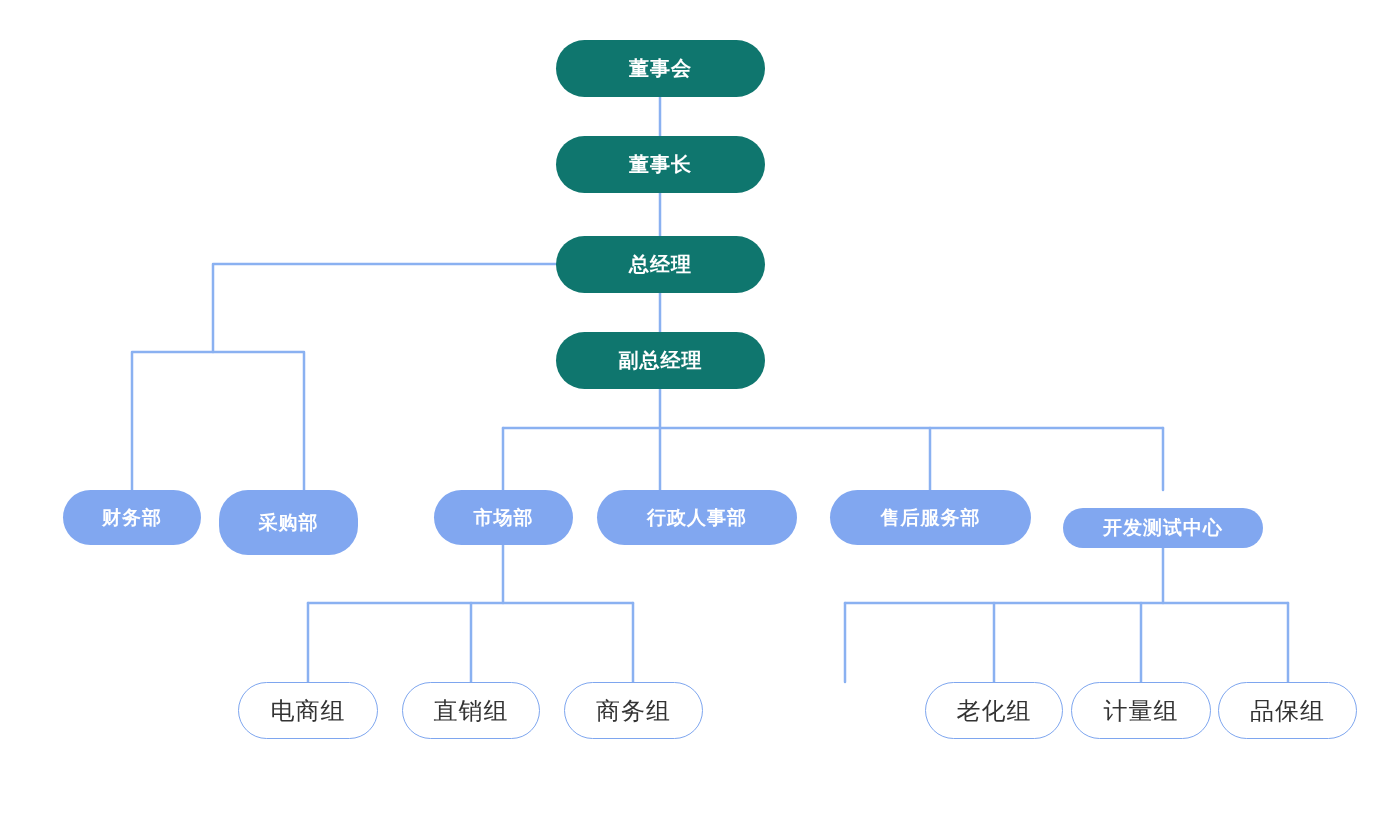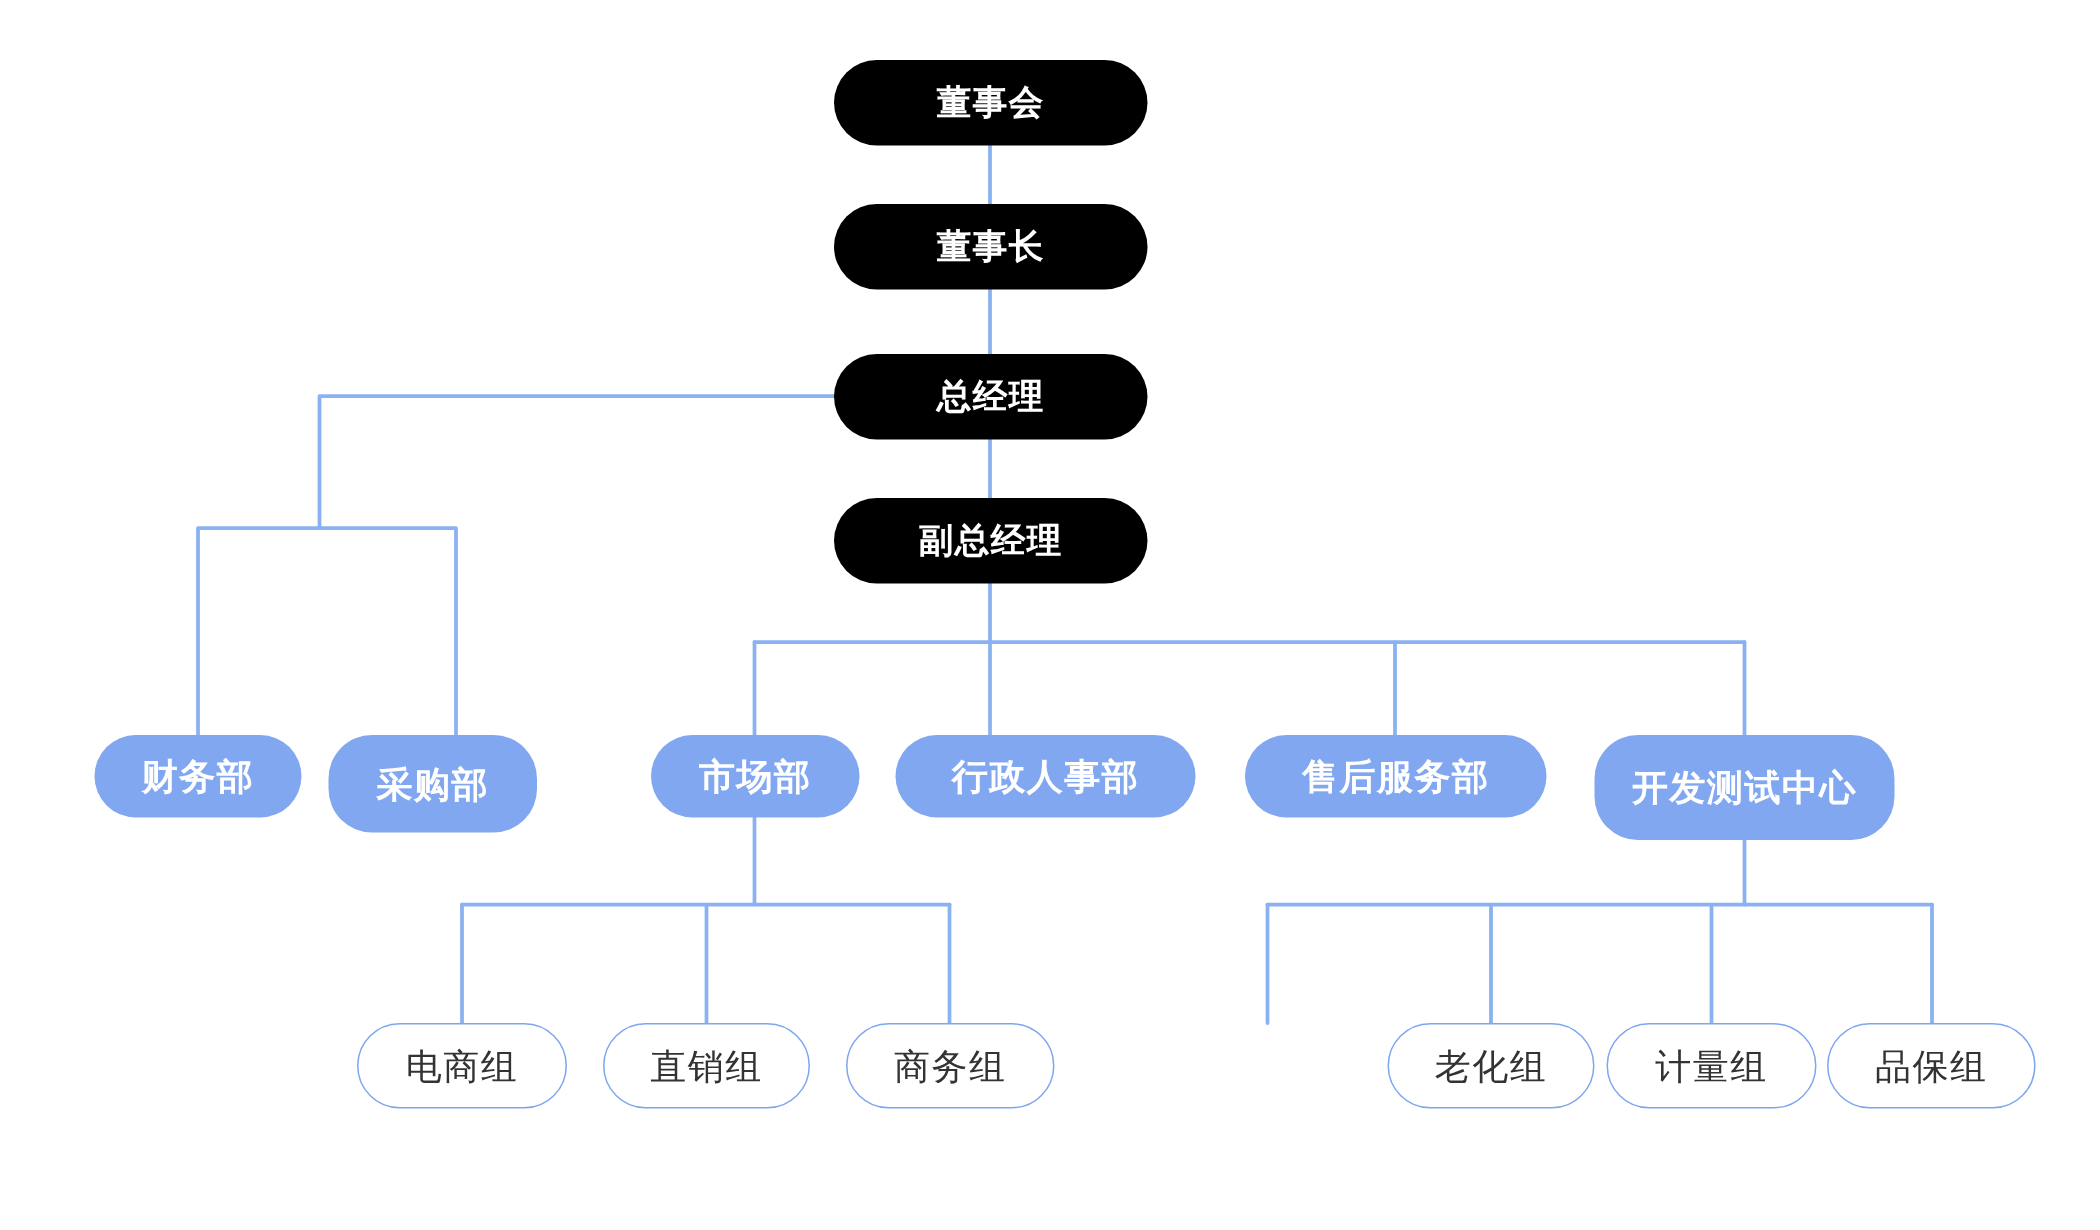--- a/index.html
+++ b/index.html
@@ -36,30 +36,30 @@
     align-items: center;
     justify-content: center;
     border-radius: 29px;
     box-sizing: border-box;
     letter-spacing: 1px;
     white-space: nowrap;
     cursor: default;
     user-select: none;
   }
   .lvl-exec {
-    background: #000000;
+    background: #0f766e;
     color: #ffffff;
     font-weight: 700;
-    font-size: 23px;
+    font-size: 20px;
   }
   .lvl-dept {
     background: #81a7f0;
     color: #ffffff;
     font-weight: 600;
-    font-size: 24px;
+    font-size: 19px;
   }
   .lvl-team {
     background: #ffffff;
     border: 1.5px solid #7ea6ef;
     color: #333333;
     font-weight: 500;
     font-size: 24px;
   }
 </style>
 </head>
@@ -98,21 +98,21 @@
   <div class="node lvl-exec" style="left:556px; top:40px;  width:209px; height:57px;">董事会</div>
   <div class="node lvl-exec" style="left:556px; top:136px; width:209px; height:57px;font-family:Liberation Serif, serif;">董事长</div>
   <div class="node lvl-exec" style="left:556px; top:236px; width:209px; height:57px;">总经理</div>
   <div class="node lvl-exec" style="left:556px; top:332px; width:209px; height:57px;">副总经理</div>
 
   <div class="node lvl-dept" style="left:63px;   top:490px; width:138px; height:55px;">财务部</div>
   <div class="node lvl-dept" style="left:219px;  top:490px; width:139px; height:65px;">采购部</div>
   <div class="node lvl-dept" style="left:434px;  top:490px; width:139px; height:55px;">市场部</div>
   <div class="node lvl-dept" style="left:597px;  top:490px; width:200px; height:55px;font-family:Liberation Mono, monospace;">行政人事部</div>
   <div class="node lvl-dept" style="left:830px;  top:490px; width:201px; height:55px;">售后服务部</div>
-  <div class="node lvl-dept" style="left:1063px; top:490px; width:200px; height:70px;">开发测试中心</div>
+  <div class="node lvl-dept" style="left:1063px; top:508px; width:200px; height:40px;">开发测试中心</div>
 
   <div class="node lvl-team" style="left:238px;  top:682px; width:140px; height:57px;">电商组</div>
   <div class="node lvl-team" style="left:402px;  top:682px; width:138px; height:57px;">直销组</div>
   <div class="node lvl-team" style="left:564px;  top:682px; width:139px; height:57px;">商务组</div>
   <div class="node lvl-team" style="left:925px;  top:682px; width:138px; height:57px;">老化组</div>
   <div class="node lvl-team" style="left:1071px; top:682px; width:140px; height:57px;">计量组</div>
   <div class="node lvl-team" style="left:1218px; top:682px; width:139px; height:57px;">品保组</div>
 
 </div>
 

